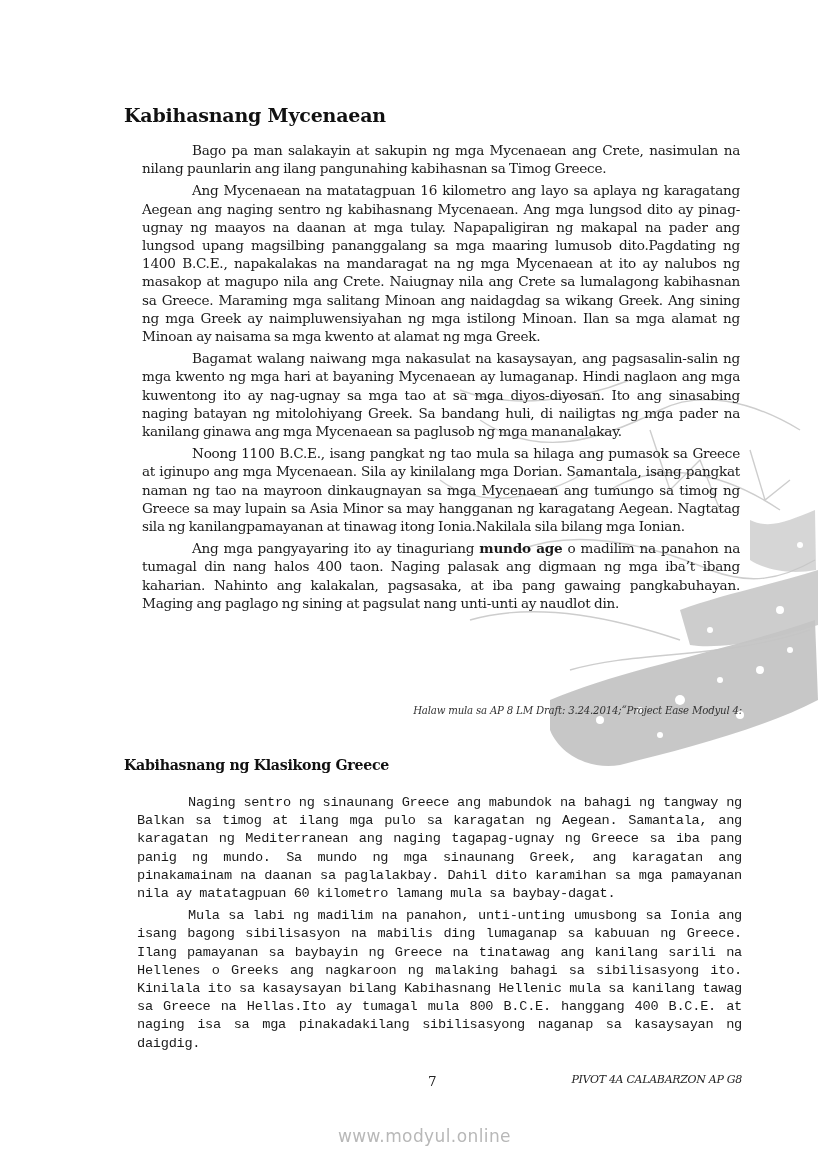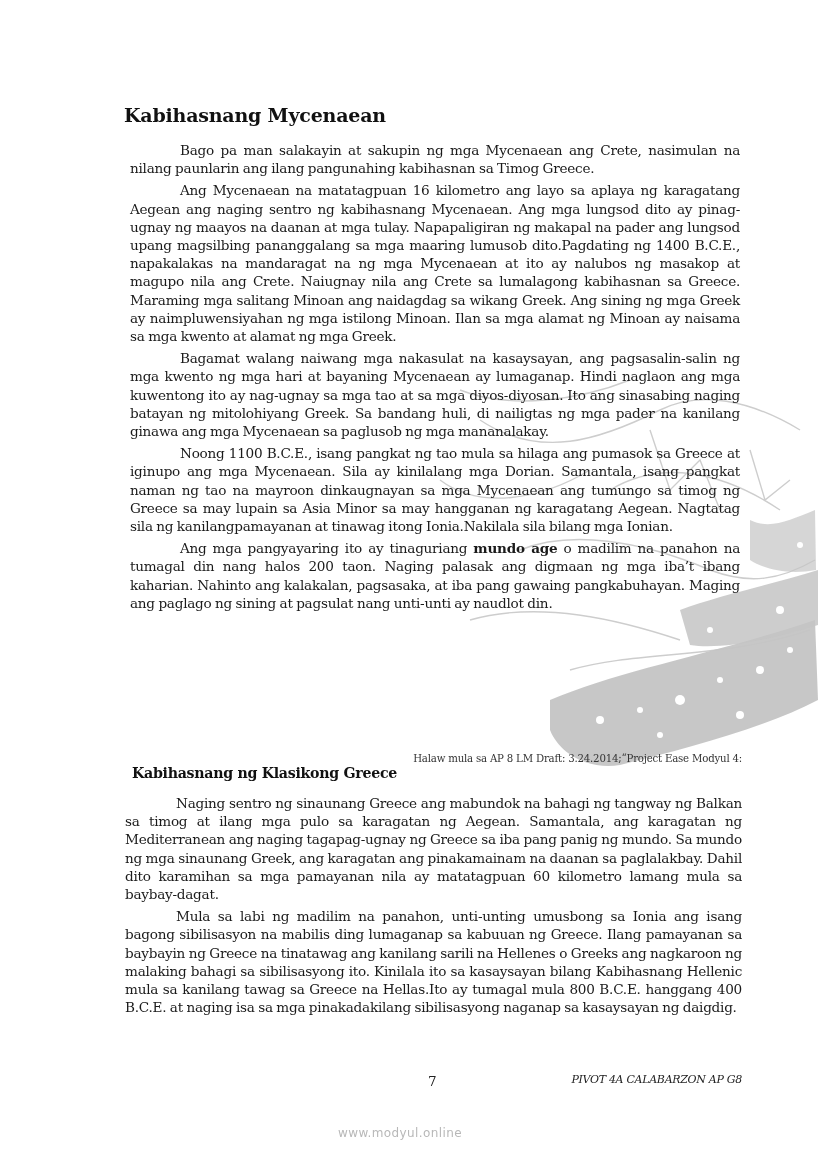--- a/index.html
+++ b/index.html
@@ -44,55 +44,55 @@
       color: #111;
     }
     .h2 {
       position: absolute;
       left: 124px;
       top: 757px;
       font-family: "DejaVu Serif", serif;
       font-weight: bold;
       font-size: 14.2px;
       letter-spacing: -0.3px;
-      margin: 8px;
+      margin: 0;
       color: #111;
     }
     .body-block {
       position: absolute;
       left: 130px;
       width: 610px;
       font-family: "DejaVu Serif", serif;
       font-size: 13.6px;
       line-height: 18.2px;
       letter-spacing: -0.25px;
       word-spacing: -0.5px;
       text-align: justify;
       color: #1a1a1a;
     }
     .body-block p {
-      margin: 0 0 4px 0;
+      margin: 0 0 4px 12px;
       text-indent: 50px;
     }
     .sec1 { top: 141px; }
     .sec2 { top: 794px; left: 125px; width: 617px; }
-    .sec2 p { text-indent: 51px; }
+    .sec2 p { text-indent: 51px; font-family: Liberation Mono, monospace; }
     .bold { font-weight: bold; }
     .citation {
       position: absolute;
       right: 84px;
       top: 701px;
       width: 420px;
       text-align: right;
       font-family: "DejaVu Serif", serif;
+      font-style: italic;
       font-size: 10.2px;
       line-height: 19px;
       letter-spacing: -0.2px;
       color: #333;
-      margin-top: 48px;
     }
     .page-number {
       position: absolute;
       left: 428px;
       top: 1073px;
       font-family: "DejaVu Serif", serif;
       font-size: 13.5px;
       color: #222;
     }
     .footer-title {
@@ -103,21 +103,21 @@
       font-style: italic;
       font-size: 11px;
       letter-spacing: -0.3px;
       color: #222;
     }
     .site-url {
       position: absolute;
       left: 338px;
       top: 1126px;
       font-family: "DejaVu Sans", sans-serif;
-      font-size: 12px;
+      font-size: 17px;
       letter-spacing: 0.4px;
       color: #b8b8b8;
     }
   </style>
 </head>
 <body>
 
 <svg class="watermark" viewBox="0 0 400 420">
   <g fill="none" stroke="#c8c8c8" stroke-width="1.4" opacity="0.9">
     <path d="M40 20 C 90 40, 160 30, 210 10"></path>
@@ -152,21 +152,21 @@
 
 <div class="page">
 
   <h1 class="h1">Kabihasnang Mycenaean</h1>
 
   <div class="body-block sec1">
     <p>Bago pa man salakayin at sakupin ng mga Mycenaean ang Crete, nasimulan na nilang paunlarin ang ilang pangunahing kabihasnan sa Timog Greece.</p>
     <p>Ang Mycenaean na matatagpuan 16 kilometro ang layo sa aplaya ng karagatang Aegean ang naging sentro ng kabihasnang Mycenaean. Ang mga lungsod dito ay pinag-ugnay ng maayos na daanan at mga tulay. Napapaligiran ng makapal na pader ang lungsod upang magsilbing pananggalang sa mga maaring lumusob dito.Pagdating ng 1400 B.C.E., napakalakas na mandaragat na ng mga Mycenaean at ito ay nalubos ng masakop at magupo nila ang Crete. Naiugnay nila ang Crete sa lumalagong kabihasnan sa Greece. Maraming mga salitang Minoan ang naidagdag sa wikang Greek. Ang sining ng mga Greek ay naimpluwensiyahan ng mga istilong Minoan. Ilan sa mga alamat ng Minoan ay naisama sa mga kwento at alamat ng mga Greek.</p>
     <p>Bagamat walang naiwang mga nakasulat na kasaysayan, ang pagsasalin-salin ng mga kwento ng mga hari at bayaning Mycenaean ay lumaganap. Hindi naglaon ang mga kuwentong ito ay nag-ugnay sa mga tao at sa mga diyos-diyosan. Ito ang sinasabing naging batayan ng mitolohiyang Greek. Sa bandang huli, di nailigtas ng mga pader na kanilang ginawa ang mga Mycenaean sa paglusob ng mga mananalakay.</p>
     <p>Noong 1100 B.C.E., isang pangkat ng tao mula sa hilaga ang pumasok sa Greece at iginupo ang mga Mycenaean. Sila ay kinilalang mga Dorian. Samantala, isang pangkat naman ng tao na mayroon dinkaugnayan sa mga Mycenaean ang tumungo sa timog ng Greece sa may lupain sa Asia Minor sa may hangganan ng karagatang Aegean. Nagtatag sila ng kanilangpamayanan at tinawag itong Ionia.Nakilala sila bilang mga Ionian.</p>
-    <p><span>Ang mga pangyayaring ito ay tinaguriang </span><span class="bold">mundo age</span><span> o madilim na panahon na tumagal din nang halos 200 taon. Naging palasak ang digmaan ng mga iba’t ibang kaharian. Nahinto ang kalakalan, pagsasaka, at iba pang gawaing pangkabuhayan. Maging ang paglago ng sining at pagsulat nang unti-unti ay naudlot din.</span></p>
+    <p><span>Ang mga pangyayaring ito ay tinaguriang </span><span class="bold">mundo age</span><span> o madilim na panahon na tumagal din nang halos 400 taon. Naging palasak ang digmaan ng mga iba’t ibang kaharian. Nahinto ang kalakalan, pagsasaka, at iba pang gawaing pangkabuhayan. Maging ang paglago ng sining at pagsulat nang unti-unti ay naudlot din.</span></p>
   </div>
 
   <div class="citation">
     <div>Halaw mula sa AP 8 LM Draft: 3.24.2014;“Project Ease Modyul 4:</div>
   </div>
 
   <h2 class="h2">Kabihasnang ng Klasikong Greece</h2>
 
   <div class="body-block sec2">
     <p>Naging sentro ng sinaunang Greece ang mabundok na bahagi ng tangway ng Balkan sa timog at ilang mga pulo sa karagatan ng Aegean. Samantala, ang karagatan ng Mediterranean ang naging tagapag-ugnay ng Greece sa iba pang panig ng mundo. Sa mundo ng mga sinaunang Greek, ang karagatan ang pinakamainam na daanan sa paglalakbay. Dahil dito karamihan sa mga pamayanan nila ay matatagpuan 60 kilometro lamang mula sa baybay-dagat.</p>

